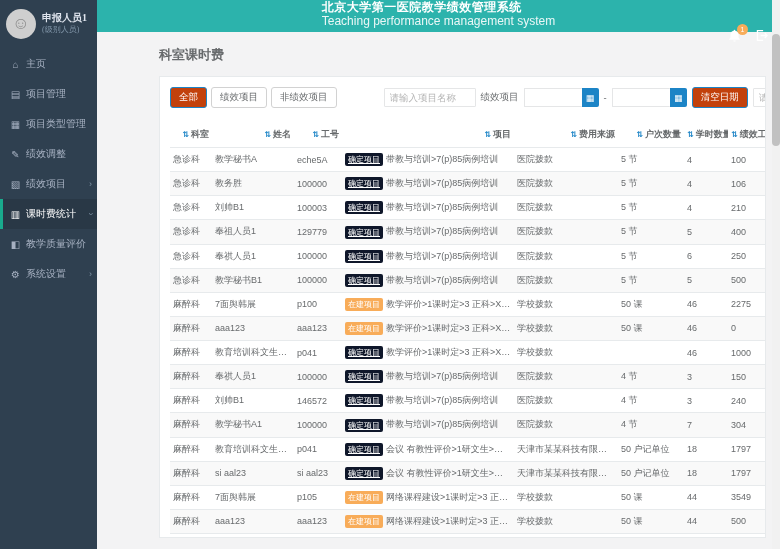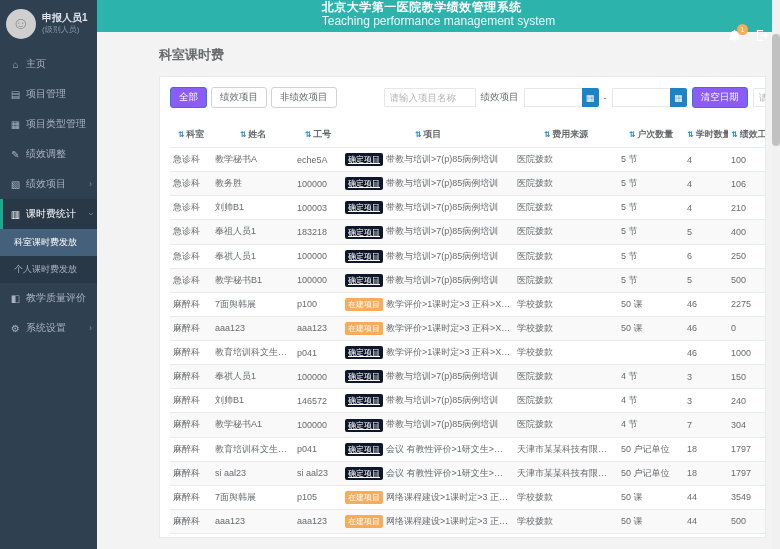--- a/index.html
+++ b/index.html
@@ -4,21 +4,21 @@
 <style>
   * { margin:0; padding:0; box-sizing:border-box; }
   html,body { width:780px; height:549px; overflow:hidden; }
   body { font-family:"Liberation Sans","DejaVu Sans",sans-serif; background:#f3f3f4; position:relative; }
   .app { display:flex; width:780px; height:549px; }
 
   
   .sidebar { width:97px; flex-shrink:0; background:#2f4050; color:#a7b1c2; font-size:10px; overflow:hidden; }
   .user-block { padding:9px 6px 10px 6px; display:flex; gap:6px; align-items:flex-start; }
   .avatar { width:30px; height:30px; border-radius:50%; background:#cfcfcf; color:#8d8d8d; display:flex; align-items:center; justify-content:center; font-size:17px; flex-shrink:0; }
-  .user-meta { display:flex; flex-direction:column; line-height:1.35; padding-top:2px; }
+  .user-meta { display:flex; flex-direction:column; line-height:1.35; padding-top:2px;font-family:Liberation Serif, serif; }
   .user-name { color:#dfe4ed; font-size:10px; font-weight:bold; white-space:nowrap; }
   .user-role { color:#8095a8; font-size:8px; white-space:nowrap; }
   .menu-item { display:flex; align-items:center; gap:5px; padding:8px 5px 8px 7px; cursor:pointer; border-left:3px solid transparent; white-space:nowrap; }
   .menu-item.active { color:#ffffff; border-left-color:#19aa8d; background:#293846; }
   .mi-icon { font-size:10px; width:11px; text-align:center; flex-shrink:0; }
   .mi-label { flex:1; overflow:hidden; text-overflow:ellipsis;font-family:Liberation Serif, serif; }
   .mi-arrow { font-size:9px; color:#8095a8; }
   .mi-arrow.down { display:inline-block; transform:rotate(90deg); }
   .submenu { background:#293846; }
   .submenu-item { padding:7px 4px 7px 14px; cursor:pointer; color:#a7b1c2; font-size:9px; white-space:nowrap; overflow:hidden; text-overflow:ellipsis; }
@@ -34,33 +34,33 @@
   .icon-btn { position:relative; cursor:pointer; display:flex; align-items:center; }
   .notif-badge { position:absolute; top:-5px; right:-7px; background:#f8ac59; color:#fff; font-size:7px; min-width:11px; height:11px; line-height:11px; text-align:center; border-radius:6px; padding:0 1px; }
 
   .content { flex:1; padding:10px 14px 0 14px; overflow:hidden;margin-left:48px; }
   .page-title { font-size:13px; font-weight:bold; color:#676a6c; margin:4px 0 12px 0; }
   .panel { background:#fff; border:1px solid #e7eaec; padding:10px 10px 0 10px; height:462px; overflow:hidden; }
 
   
   .filter-row { display:flex; align-items:center; gap:5px; font-size:9.5px; color:#676a6c; margin-bottom:14px; white-space:nowrap; }
   .btn { font-size:9.5px; padding:3px 8px; border:1px solid #d2d2d2; background:#fff; color:#676a6c; border-radius:3px; cursor:pointer; font-family:inherit; }
-  .btn.primary { background:#8b5cf6; border-color:#1c84c6; color:#fff;padding-left:8px; }
+  .btn.primary { background:#c2410c; border-color:#1c84c6; color:#fff;padding-left:8px; }
   .txt-input { font-size:9.5px; padding:3px 5px; border:1px solid #e5e6e7; color:#676a6c; border-radius:1px; font-family:inherit; }
   .txt-input::placeholder { color:#b5b5b5; }
   .name-input { width:92px; margin-left:42px; }
   .date-label { margin-left:auto; color:#676a6c; }
   .date-group { display:flex; align-items:stretch; }
   .date-input { width:58px; border-right:none; }
   .date-addon { background:#1c84c6; color:#fff; width:17px; display:flex; align-items:center; justify-content:center; font-size:9px; cursor:pointer; border-radius:0 2px 2px 0; }
   .keyword-input { width:78px; }
 
   
   table { width:100%; border-collapse:collapse; font-size:9px; color:#676a6c; table-layout:fixed; }
-  th { text-align:center; font-weight:bold; padding:6px 3px; border-bottom:1px solid #e7eaec; white-space:nowrap; overflow:hidden; font-size:9px; }
+  th { text-align:right; font-weight:bold; padding:6px 3px; border-bottom:1px solid #e7eaec; white-space:nowrap; overflow:hidden; font-size:9px; }
   .sort-icon { color:#1c84c6; font-size:8px; margin-right:2px; }
   td { padding:5px 3px; border-bottom:1px solid #e7eaec; white-space:nowrap; overflow:hidden; text-overflow:ellipsis; }
   tbody tr:nth-child(even) { background:#f9f9f9; }
   .badge { display:inline-block; padding:1px 3px; border-radius:2px; color:#fff; font-size:8px; margin-right:3px; vertical-align:middle; }
   .badge-confirmed { background:#0f172a;text-decoration:underline; }
   .badge-pending { background:#f8ac59; }
 
   
   .col-dept{width:42px}.col-name{width:82px}.col-id{width:48px}.col-project{width:172px}
   .col-source{width:104px}.col-qty{width:66px}.col-hours{width:44px}.col-salary{width:56px}.col-date{width:92px}
@@ -101,24 +101,20 @@
         </div>
         <div class="menu-item">
           <span class="mi-icon">▧</span>
           <span class="mi-label">绩效项目</span>
           <span class="mi-arrow">›</span>
         </div>
         <div class="menu-item active">
           <span class="mi-icon">▥</span>
           <span class="mi-label">课时费统计</span>
           <span class="mi-arrow down">›</span>
-        </div>
-        <div class="submenu">
-          <div class="submenu-item active">科室课时费发放</div>
-          <div class="submenu-item">个人课时费发放</div>
         </div>
         <div class="menu-item">
           <span class="mi-icon">◧</span>
           <span class="mi-label">教学质量评价</span>
         </div>
         <div class="menu-item">
           <span class="mi-icon">⚙</span>
           <span class="mi-label">系统设置</span>
           <span class="mi-arrow">›</span>
         </div>
@@ -219,21 +215,21 @@
                 <td class="col-project"><span class="badge badge-confirmed">确定项目</span><span>带教与培训&gt;7(p)85病例培训</span></td>
                 <td class="col-source">医院拨款</td>
                 <td class="col-qty">5 节</td>
                 <td class="col-hours">4</td>
                 <td class="col-salary">210</td>
                 <td class="col-date">2018-10-23 00:00:00</td>
               </tr>
               <tr>
                 <td class="col-dept">急诊科</td>
                 <td class="col-name">奉祖人员1</td>
-                <td class="col-id">183218</td>
+                <td class="col-id">129779</td>
                 <td class="col-project"><span class="badge badge-confirmed">确定项目</span><span>带教与培训&gt;7(p)85病例培训</span></td>
                 <td class="col-source">医院拨款</td>
                 <td class="col-qty">5 节</td>
                 <td class="col-hours">5</td>
                 <td class="col-salary">400</td>
                 <td class="col-date"></td>
               </tr>
               <tr>
                 <td class="col-dept">急诊科</td>
                 <td class="col-name">奉祺人员1</td>

